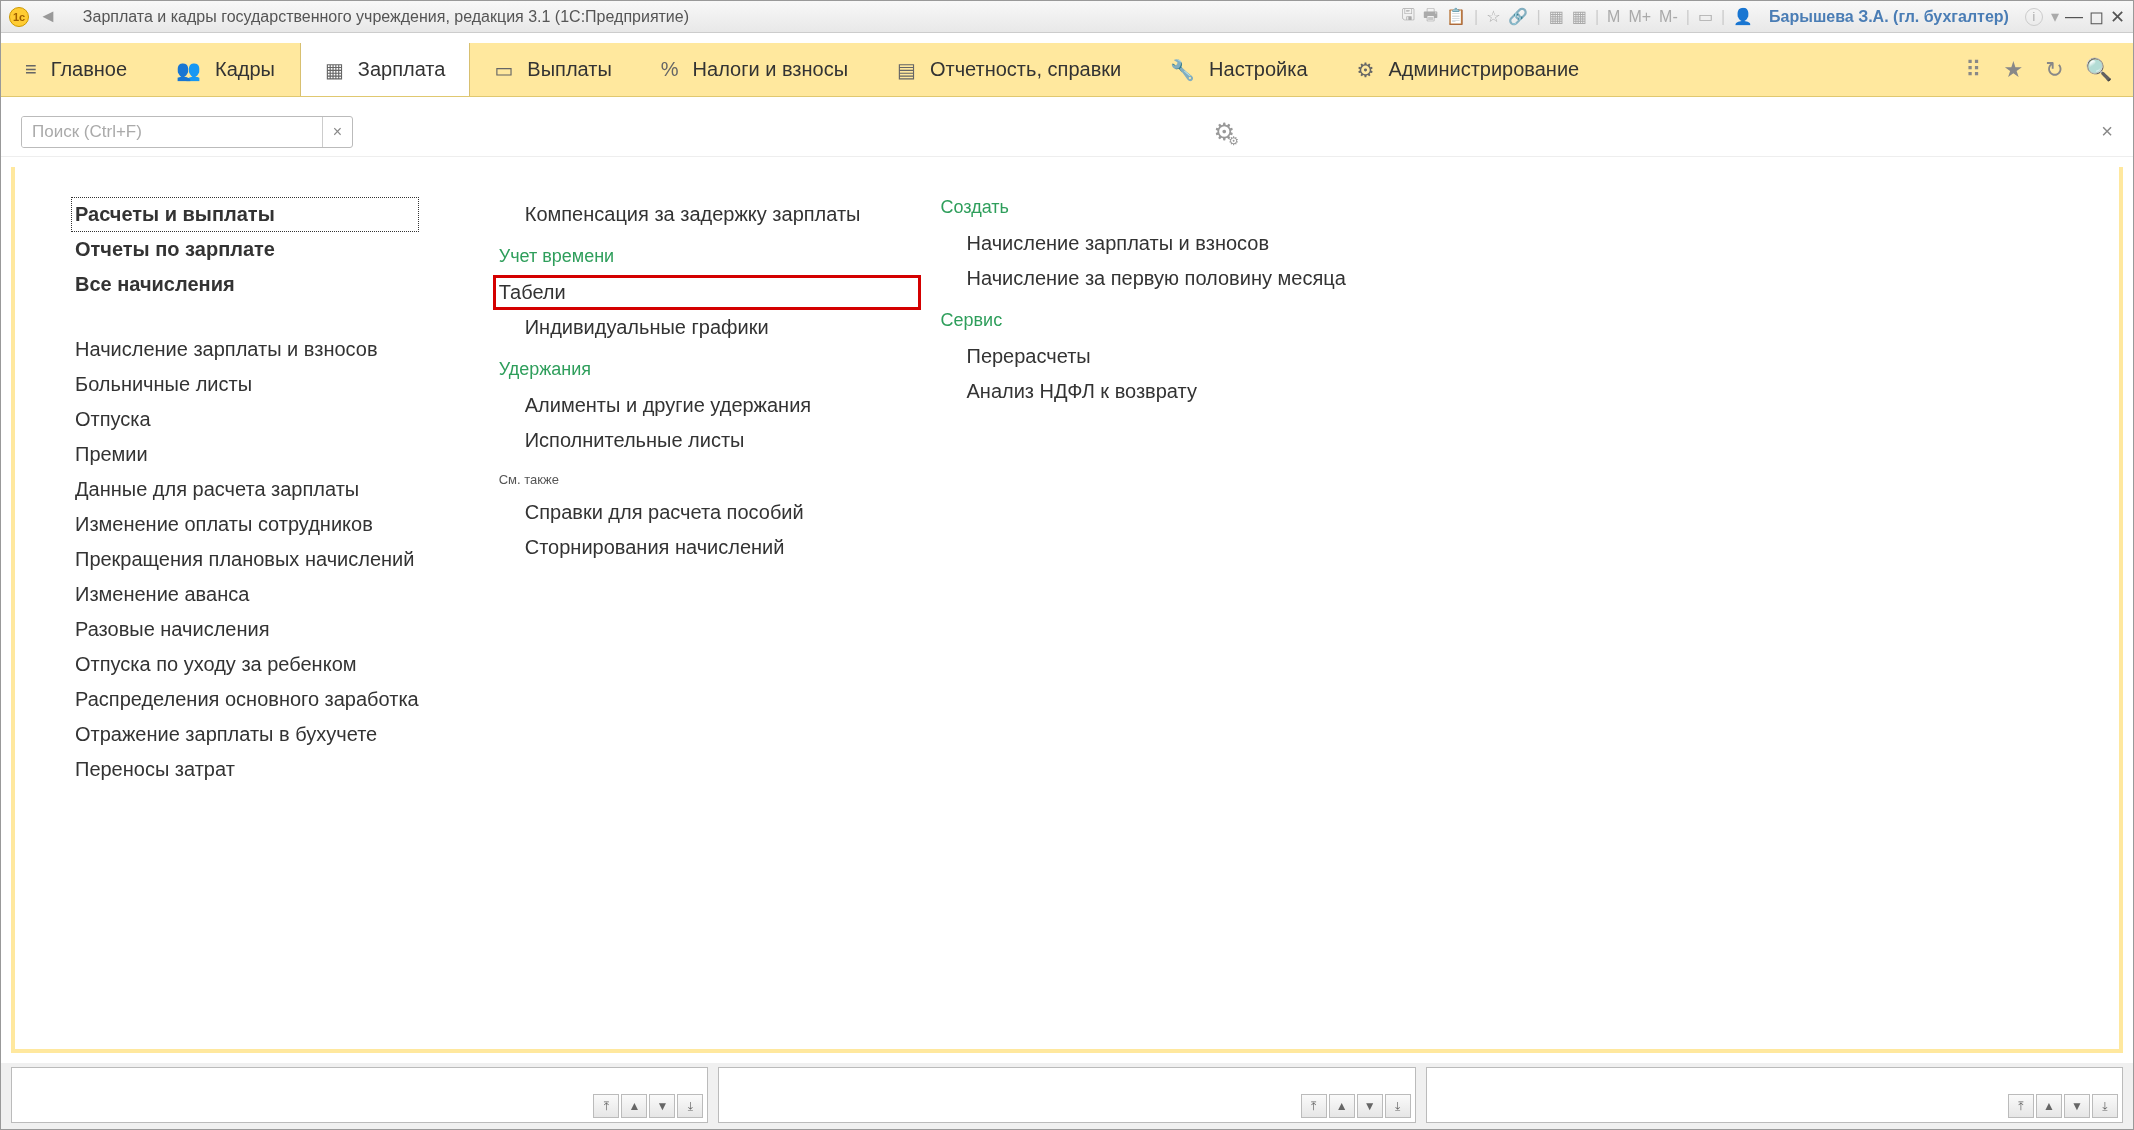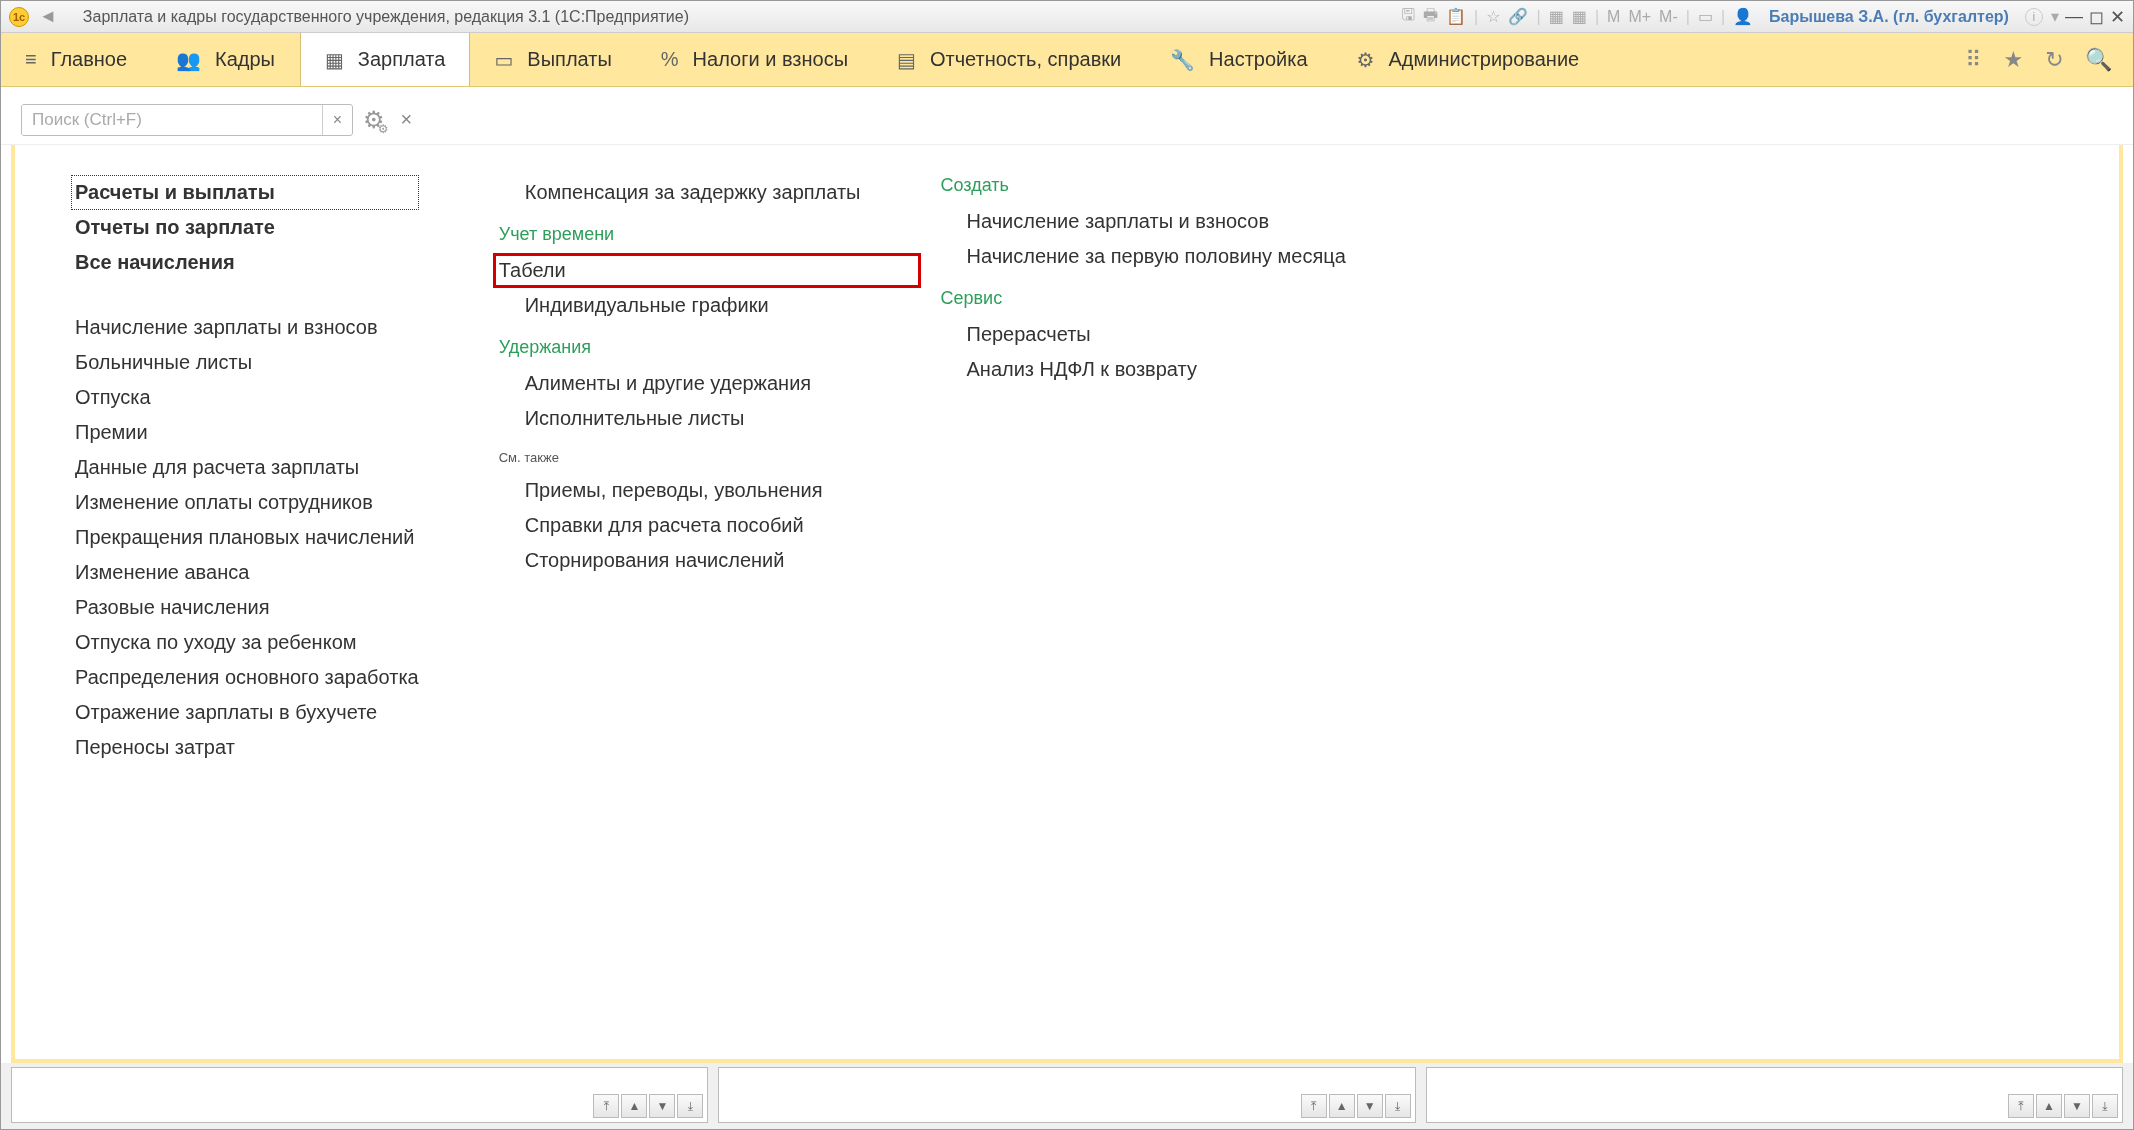--- a/index.html
+++ b/index.html
@@ -1,18 +1,18 @@
 <!DOCTYPE html>
 <html><head>
 <meta charset="utf-8">
 <style>
 * { margin: 0; padding: 0; box-sizing: border-box; font-family: Arial, sans-serif; }
 body { background: #f0f0f0; width: 2134px; height: 1130px; overflow: hidden; }
 
-.window { background: #fff; width: 100%; height: 100%; display: flex; flex-direction: column; border: 1px solid #999; }
+.window { background: #fff; width: 100%; height: 100%; display: flex; flex-direction: column; border: 1px solid #999; gap: 10px; }
 
 
 .titlebar { height: 32px; background: linear-gradient(#f8f8f8,#e8e8e8); display: flex; align-items: center; padding: 0 8px; border-bottom: 1px solid #ccc; font-size: 16px; color: #555; }
 .titlebar .app-ico { width: 20px; height: 20px; border-radius: 50%; background: #ffcc33; border: 1px solid #cc9900; margin-right: 6px; display: flex; align-items: center; justify-content: center; font-size: 11px; color: #a06000; font-weight: bold; }
 .titlebar .back-ico { color: #999; margin: 0 10px 0 4px; font-size: 18px; }
 .titlebar .title { flex: none; margin-left: 16px; }
 .titlebar .spacer { flex: 1; }
 .titlebar .tb-icons { display: flex; align-items: center; gap: 8px; color: #aaa; font-size: 16px; }
 .titlebar .tb-icons span { cursor: pointer; }
 .titlebar .user { color: #4a7db5; margin: 0 8px; font-weight: bold; }
@@ -20,21 +20,21 @@
 
 
 .mainnav { height: 54px; background: #ffe89e; display: flex; align-items: stretch; border-bottom: 1px solid #e0c870; font-size: 20px; color: #333; }
 .mainnav .tab { display: flex; align-items: center; padding: 0 24px; gap: 14px; cursor: pointer; border-right: 1px solid rgba(0,0,0,0); }
 .mainnav .tab.active { background: #fff; border-left: 1px solid #d8c070; border-right: 1px solid #d8c070; }
 .mainnav .tab .ico { color: #666; font-size: 20px; }
 .mainnav .right { margin-left: auto; display: flex; align-items: center; gap: 22px; padding-right: 20px; color: #888; font-size: 22px; }
 .mainnav .right span { cursor: pointer; }
 
 
-.subbar { height: 50px; background: #fff; display: flex; align-items: center; justify-content: flex-start; padding: 0 20px; gap: 10px; border-bottom: 1px solid #eee; margin-top: 8px; }
+.subbar { height: 50px; background: #fff; display: flex; align-items: center; justify-content: space-between; padding: 0 20px; gap: 10px; border-bottom: 1px solid #eee; }
 .search-wrap { display: flex; align-items: center; border: 1px solid #bbb; border-radius: 3px; height: 32px; overflow: hidden; background: #fff; }
 .search-wrap input { border: none; outline: none; padding: 0 10px; width: 300px; font-size: 17px; color: #333; height: 100%; }
 .search-wrap input::placeholder { color: #aaa; }
 .search-wrap .clear { width: 30px; height: 100%; border-left: 1px solid #ccc; display: flex; align-items: center; justify-content: center; color: #888; cursor: pointer; font-size: 16px; }
 .subbar .gear { color: #999; font-size: 24px; cursor: pointer; position: relative; }
 .subbar .gear::after { content: "⚙"; font-size: 12px; position: absolute; bottom: -2px; right: -4px; }
 .subbar .close { color: #888; font-size: 20px; cursor: pointer; margin-left: 6px; }
 
 
 .content { flex: 1; background: #fff; padding: 30px 90px 10px 60px; display: flex; gap: 80px; overflow: hidden; font-size: 20px; border: 4px solid #ffe89e; border-top: none; margin: 0 10px; }
@@ -165,21 +165,20 @@
 
     <div class="col">
       <span class="link sub">Компенсация за задержку зарплаты</span>
       <span class="section-head">Учет времени</span>
       <span class="link sub highlight">Табели</span>
       <span class="link sub">Индивидуальные графики</span>
       <span class="section-head">Удержания</span>
       <span class="link sub">Алименты и другие удержания</span>
       <span class="link sub">Исполнительные листы</span>
       <span class="plain-head">См. также</span>
-      <span class="link sub">Приемы, переводы, увольнения</span>
       <span class="link sub">Справки для расчета пособий</span>
       <span class="link sub">Сторнирования начислений</span>
     </div>
 
     <div class="col">
       <span class="section-head" style="padding-top:0">Создать</span>
       <span class="link sub">Начисление зарплаты и взносов</span>
       <span class="link sub">Начисление за первую половину месяца</span>
       <span class="section-head">Сервис</span>
       <span class="link sub">Перерасчеты</span>

